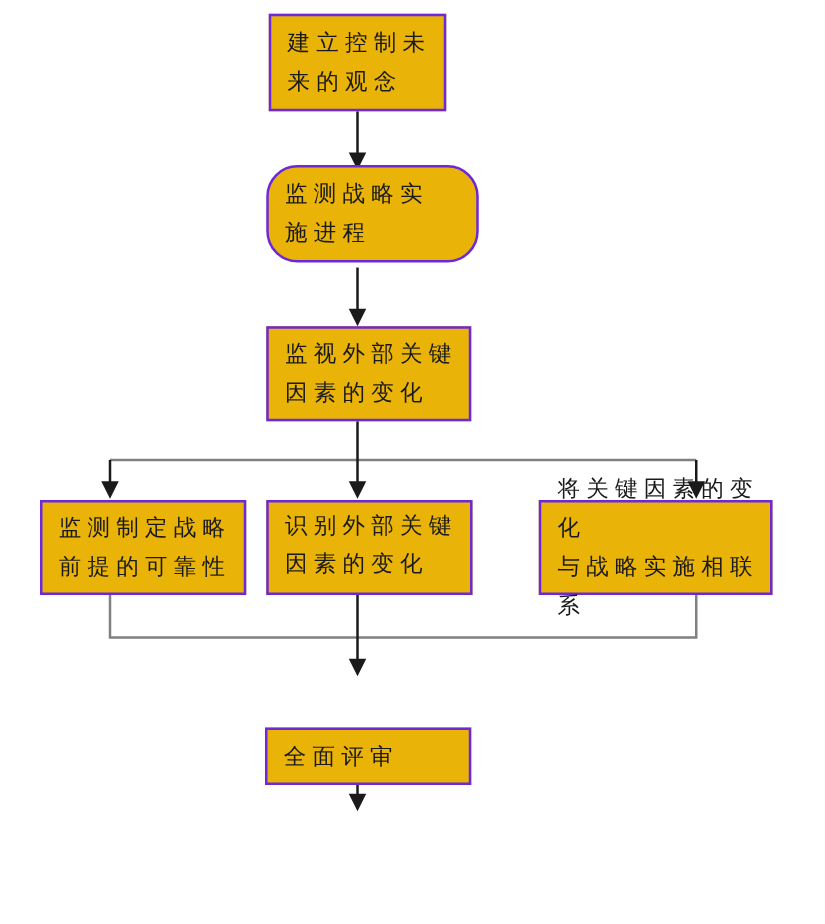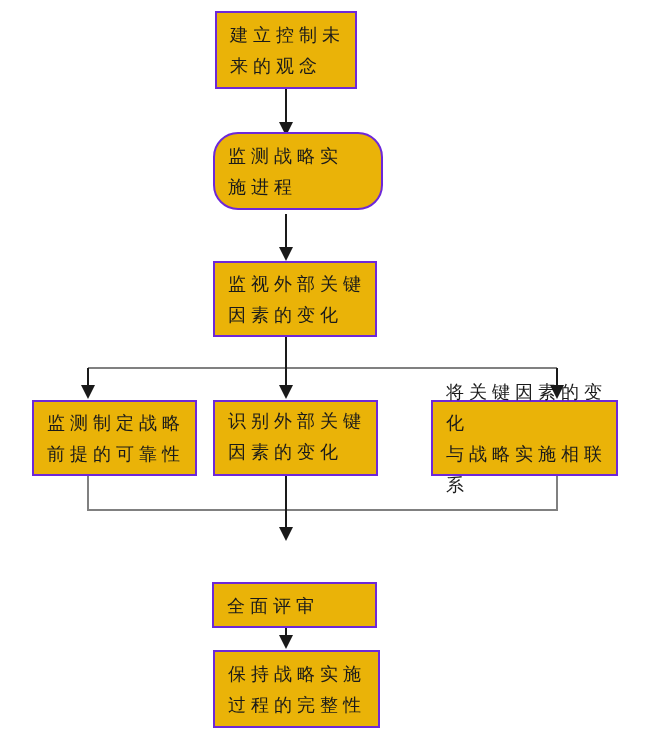--- a/index.html
+++ b/index.html
@@ -107,16 +107,14 @@
 前提的可靠性</div>
 
   <div class="node n5">识别外部关键
 因素的变化</div>
 
   <div class="node n6">将关键因素的变化
 与战略实施相联系</div>
 
   <div class="node n7">全面评审</div>
 
-  <div class="node n8">保持战略实施
-过程的完整性</div>
 
 </div>
 
 </body></html>

